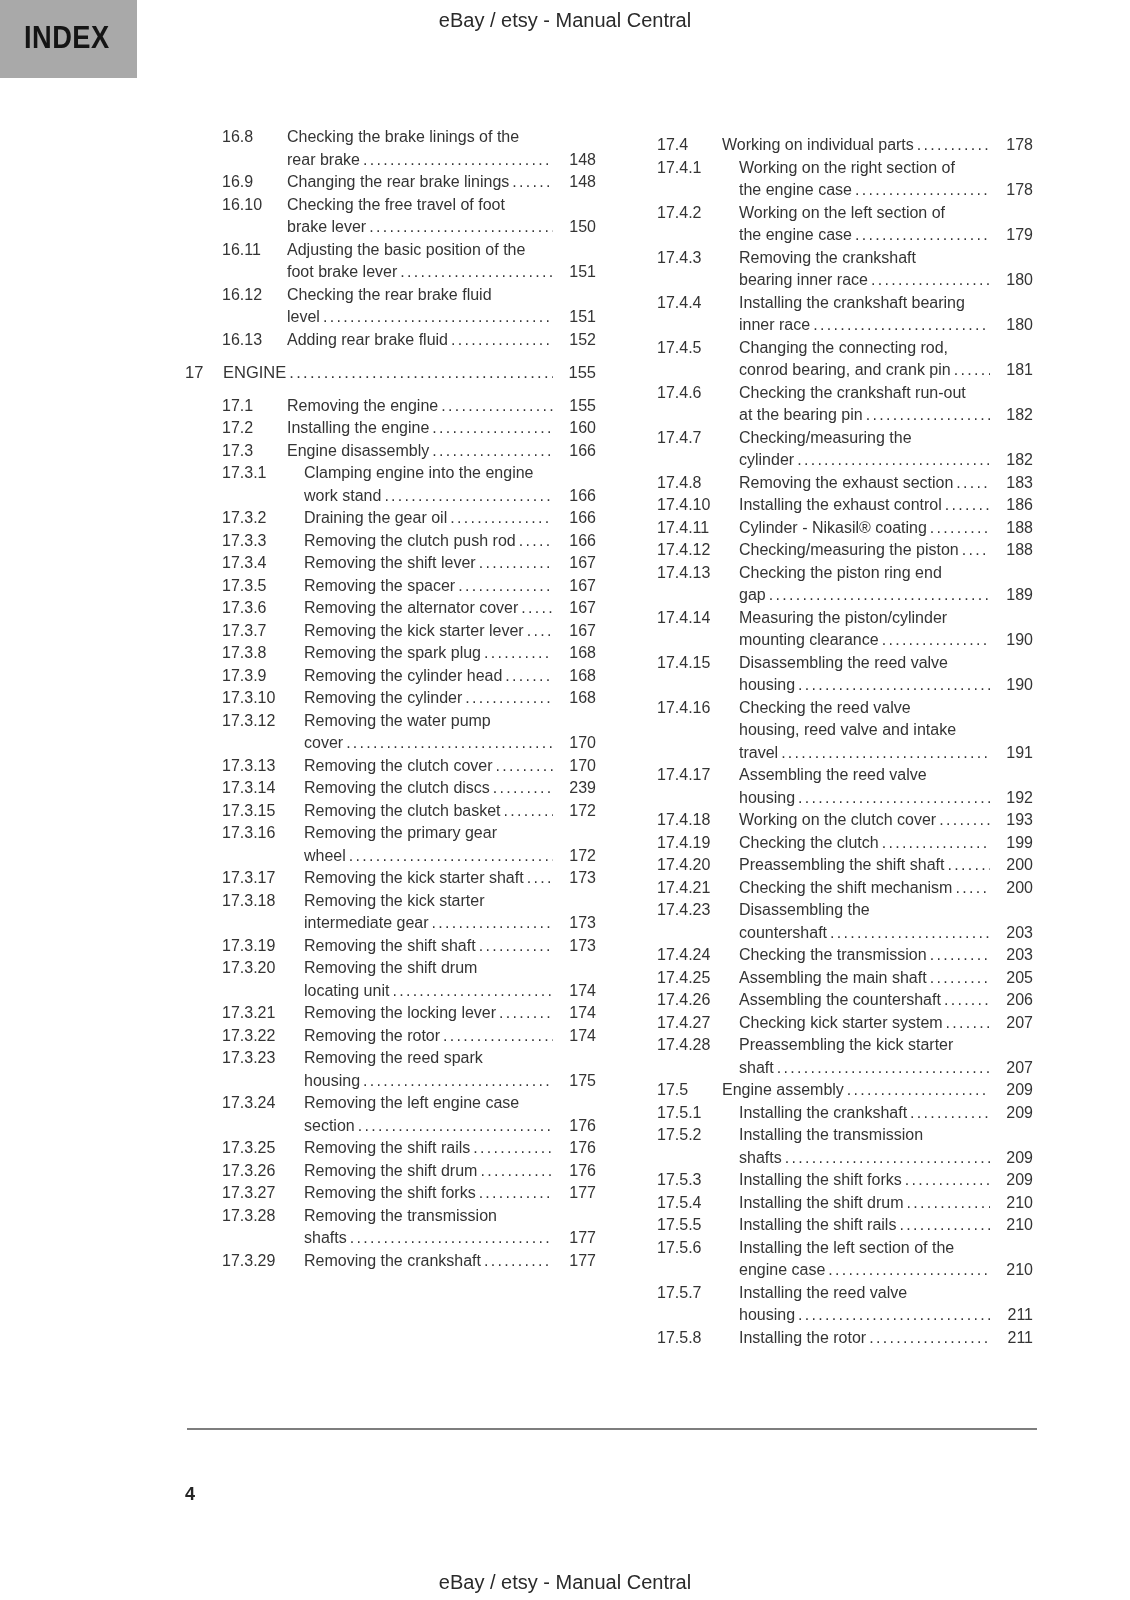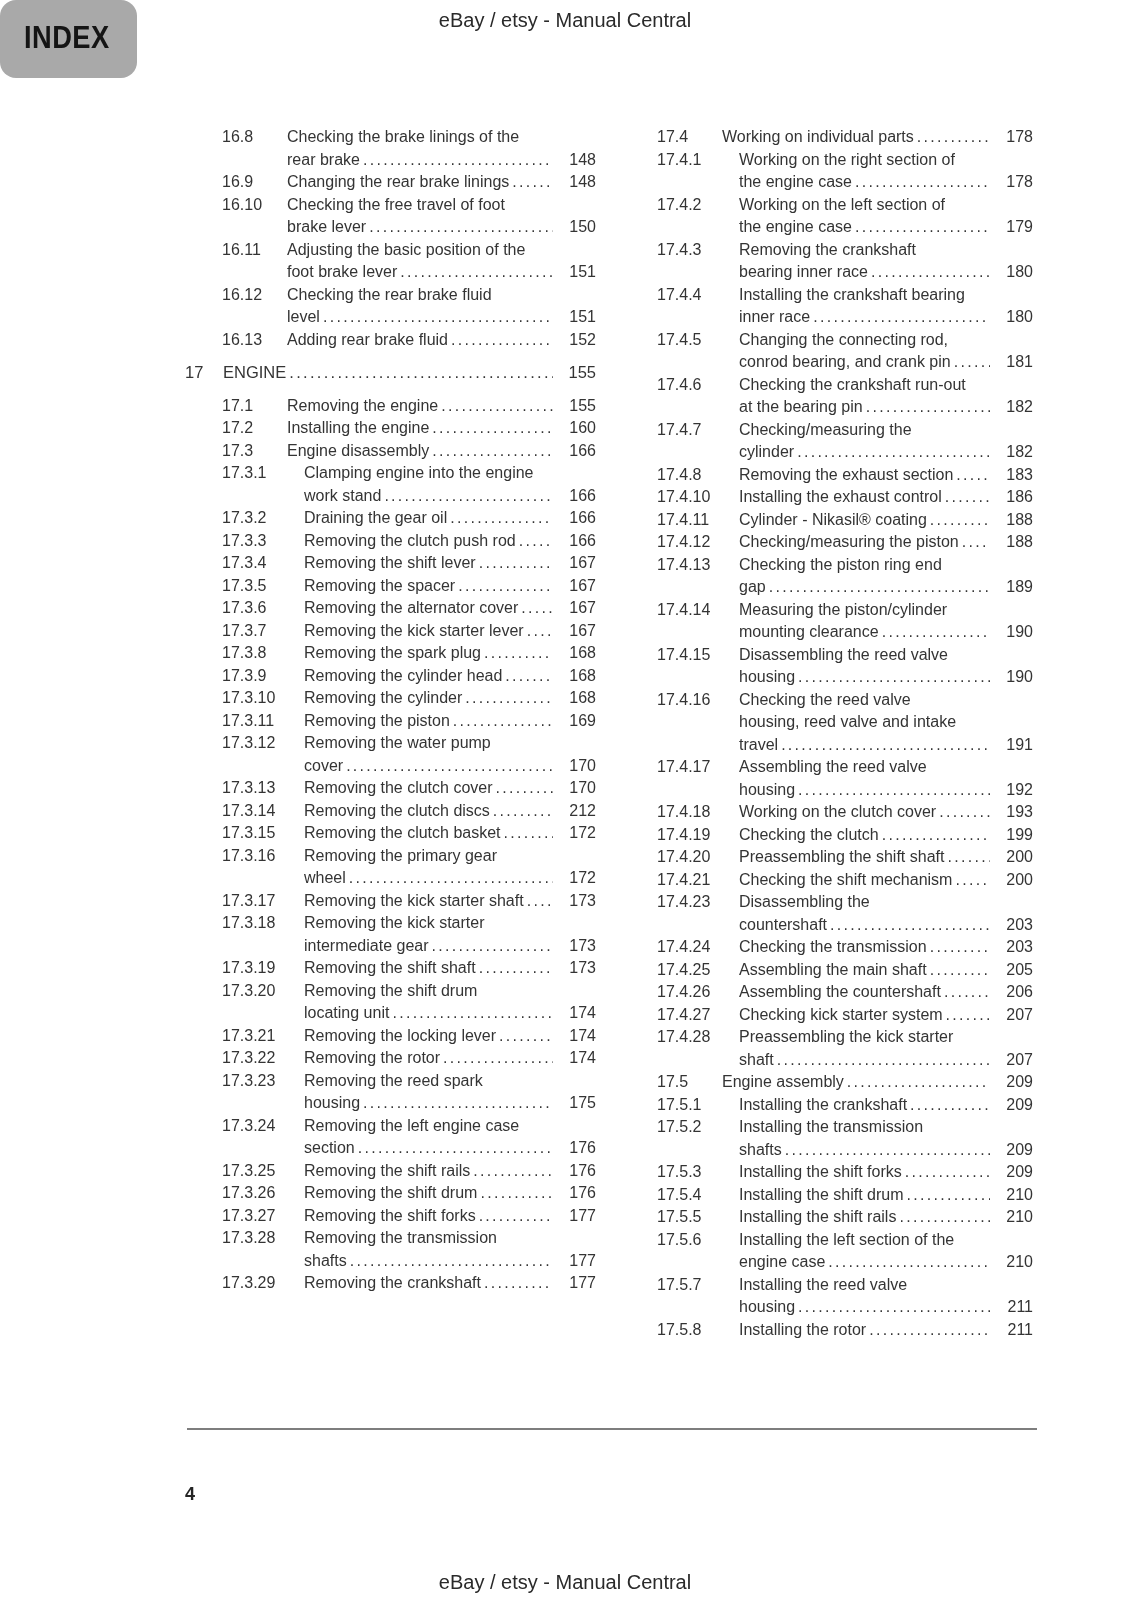--- a/index.html
+++ b/index.html
@@ -11,21 +11,20 @@
     background: #ffffff;
     font-family: "Liberation Sans", sans-serif;
     color: #343434;
     overflow: hidden;
   }
   .index-tab {
     position: absolute;
     left: 0; top: 0;
     width: 137px; height: 78px;
     background: #a9a9a9;
-    border-radius: 16px;
   }
   .index-label {
     position: absolute;
     left: 24px; top: 50%;
     transform: translateY(-52%) scaleX(0.88);
     transform-origin: left center;
     font-size: 31px;
     font-weight: bold;
     letter-spacing: 0.5px;
     color: #151515;
@@ -39,21 +38,21 @@
     font-size: 20px;
     color: #2a2a2a;
   }
   .toc-column {
     position: absolute;
     top: 126px;
     font-size: 16px;
     line-height: 22.5px;
   }
   .col-left  { left: 185px; width: 411px; }
-  .col-right { left: 657px; width: 376px; }
+  .col-right { left: 657px; width: 376px; margin-top: 8px; }
 
   .entry { display: flex; align-items: flex-start; }
   .entry.lvl1 { margin-top: 10px; margin-bottom: 11px; font-size: 16.5px; }
   .col-left .entry.lvl2, .col-left .entry.lvl3 { margin-left: 37px; }
 
   .sec { flex: none; }
   .lvl1 .sec { width: 38px; }
   .lvl2 .sec { width: 65px; }
   .lvl3 .sec { width: 82px; }
 
@@ -305,30 +304,20 @@
     <span class="sec">17.3.10</span>
     <div class="body">
       <div class="last-line">
         <span class="txt">Removing the cylinder</span>
         <span class="dots"></span>
         <span class="pg">168</span>
       </div>
     </div>
   </div>
       <div class="entry lvl3">
-    <span class="sec">17.3.11</span>
-    <div class="body">
-      <div class="last-line">
-        <span class="txt">Removing the piston</span>
-        <span class="dots"></span>
-        <span class="pg">169</span>
-      </div>
-    </div>
-  </div>
-      <div class="entry lvl3">
     <span class="sec">17.3.12</span>
     <div class="body">
       <div class="wrap-line">Removing the water pump</div>
           <div class="last-line">
         <span class="txt">cover</span>
         <span class="dots"></span>
         <span class="pg">170</span>
       </div>
     </div>
   </div>
@@ -341,21 +330,21 @@
         <span class="pg">170</span>
       </div>
     </div>
   </div>
       <div class="entry lvl3">
     <span class="sec">17.3.14</span>
     <div class="body">
       <div class="last-line">
         <span class="txt">Removing the clutch discs</span>
         <span class="dots"></span>
-        <span class="pg">212</span>
+        <span class="pg">239</span>
       </div>
     </div>
   </div>
       <div class="entry lvl3">
     <span class="sec">17.3.15</span>
     <div class="body">
       <div class="last-line">
         <span class="txt">Removing the clutch basket</span>
         <span class="dots"></span>
         <span class="pg">172</span>

